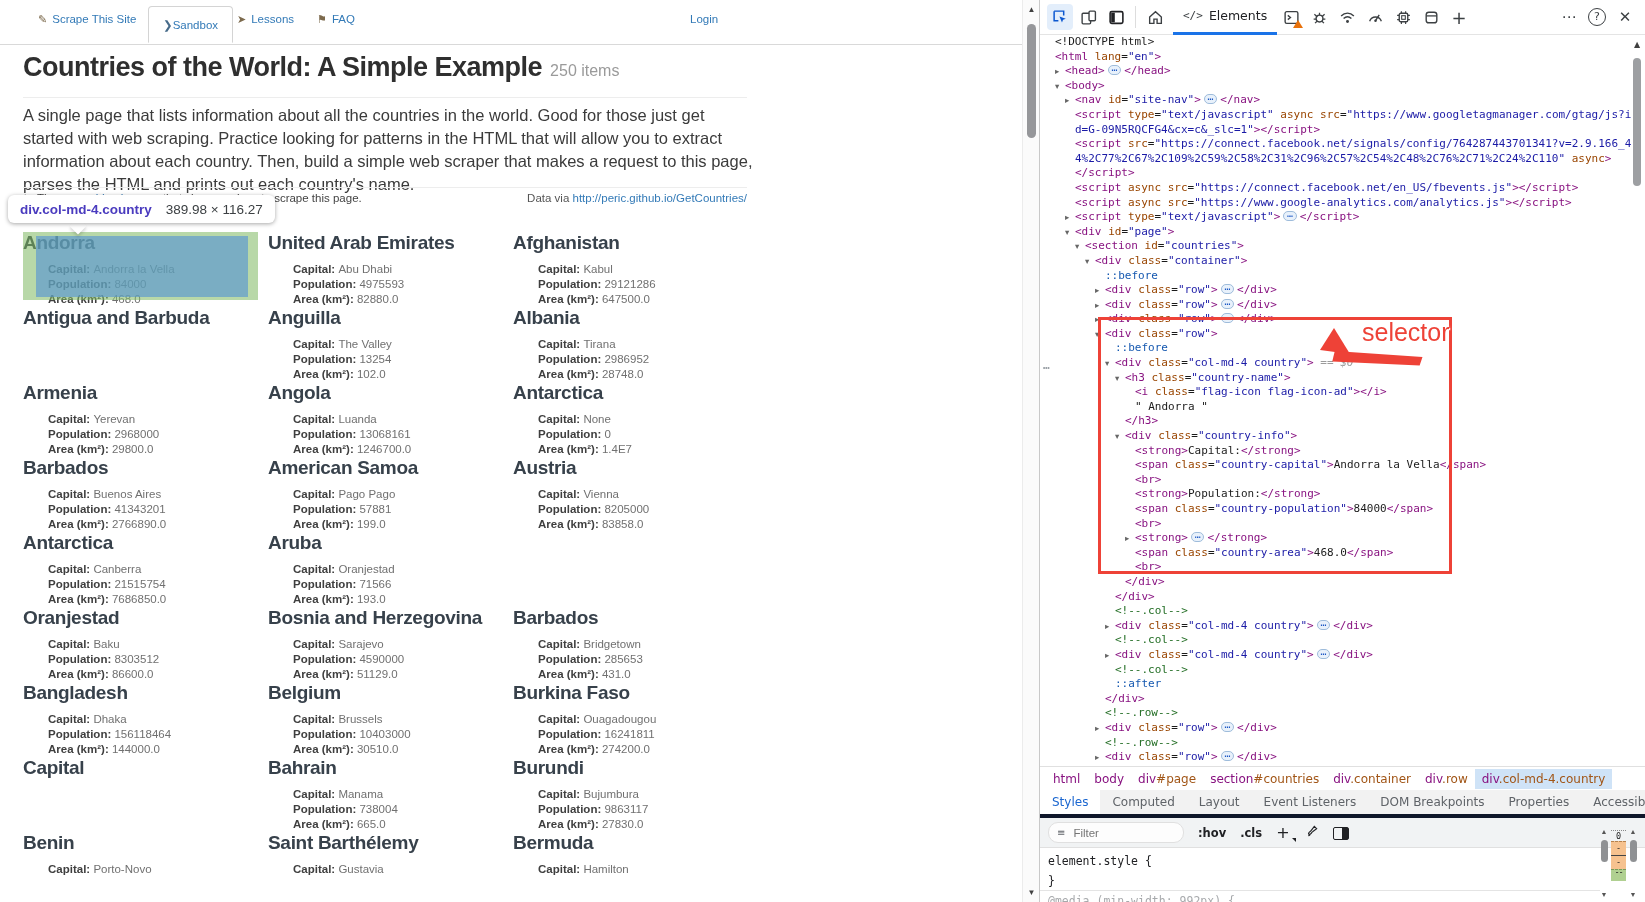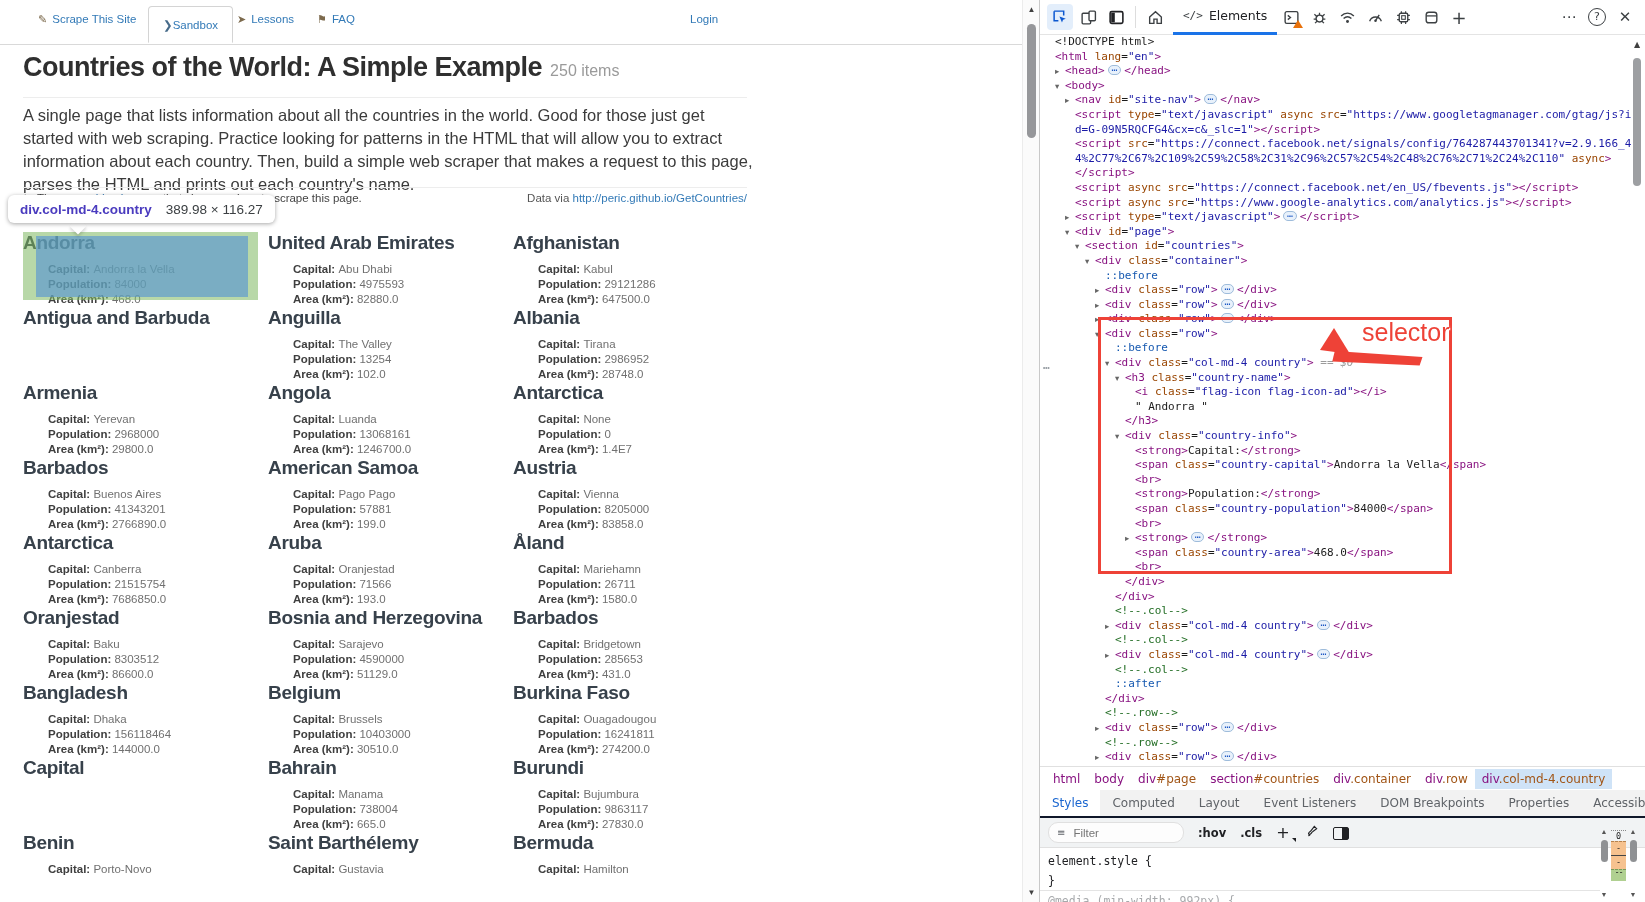--- a/index.html
+++ b/index.html
@@ -78,21 +78,21 @@
   #tree-scrollbar{position:absolute;right:2px;top:40px;width:12px;height:720px;}
   #tree-sb-thumb{position:absolute;left:2px;top:18px;width:8px;height:128px;background:#9d9fa2;border-radius:4px;}
 
   
   #breadcrumbs{position:absolute;left:0;top:766px;width:100%;height:24px;border-top:1px solid #e0e0e0;display:flex;align-items:center;font-size:12px;box-sizing:border-box;padding-left:6px;background:#fff;}
   .bc-item{padding:3px 7px;white-space:nowrap;cursor:pointer;}
   .bc-item .bct{color:#881280;} .bc-item .bcq{color:#a15516;}
   .bc-active{background:#cfe3f7;}
 
   
-  #sidebar-tabs{position:absolute;left:0;top:790px;width:100%;height:28px;background:#f2f2f2;border-bottom:2px solid #0f172a;display:flex;align-items:stretch;font-size:12px;color:#5f6368;box-sizing:border-box;overflow:hidden;}
+  #sidebar-tabs{position:absolute;left:0;top:790px;width:100%;height:28px;background:#f2f2f2;border-bottom:4px solid #0f172a;display:flex;align-items:stretch;font-size:12px;color:#5f6368;box-sizing:border-box;overflow:hidden;}
   .stab{display:flex;align-items:center;padding:0 12px;white-space:nowrap;cursor:pointer;}
   .stab-active{background:#fff;color:#1a66d0;}
 
   
   #filter-row{position:absolute;left:0;top:818px;width:100%;height:30px;background:#f1f3f4;display:flex;align-items:center;box-sizing:border-box;padding-left:8px;border-bottom:1px solid #e0e0e0;}
   #filter-pill{width:118px;height:19px;background:#fdfdfd;border:1px solid #e0e0e0;border-radius:10px;display:flex;align-items:center;padding:0 8px;color:#80868b;font-size:11.5px;}
   #filter-pill .fico{margin-right:6px;font-size:10px;color:#5f6368;}
   #filter-pill input{border:none;outline:none;background:transparent;width:80px;font-size:11.5px;color:#333;font-family:"Liberation Sans",sans-serif;}
   .fctl{margin-left:14px;font-size:11.5px;font-weight:bold;color:#202124;cursor:pointer;white-space:nowrap;}
   #btn-new-rule{position:relative;font-size:16px;font-weight:normal;}
@@ -251,28 +251,20 @@
           <div class="cline"><b>Population: </b>21515754</div>
           <div class="cline"><b>Area (km²): </b>7686850.0</div>
         </div>
       </div>
       <div class="country-card" style="left: 268px; top: 532px;">
         <h3>Aruba</h3>
         <div class="cinfo">
           <div class="cline"><b>Capital: </b>Oranjestad</div>
           <div class="cline"><b>Population: </b>71566</div>
           <div class="cline"><b>Area (km²): </b>193.0</div>
-        </div>
-      </div>
-      <div class="country-card" style="left: 513px; top: 532px;">
-        <h3>Åland</h3>
-        <div class="cinfo">
-          <div class="cline"><b>Capital: </b>Mariehamn</div>
-          <div class="cline"><b>Population: </b>26711</div>
-          <div class="cline"><b>Area (km²): </b>1580.0</div>
         </div>
       </div>
       <div class="country-card" style="left: 23px; top: 607px;">
         <h3>Oranjestad</h3>
         <div class="cinfo">
           <div class="cline"><b>Capital: </b>Baku</div>
           <div class="cline"><b>Population: </b>8303512</div>
           <div class="cline"><b>Area (km²): </b>86600.0</div>
         </div>
       </div>

